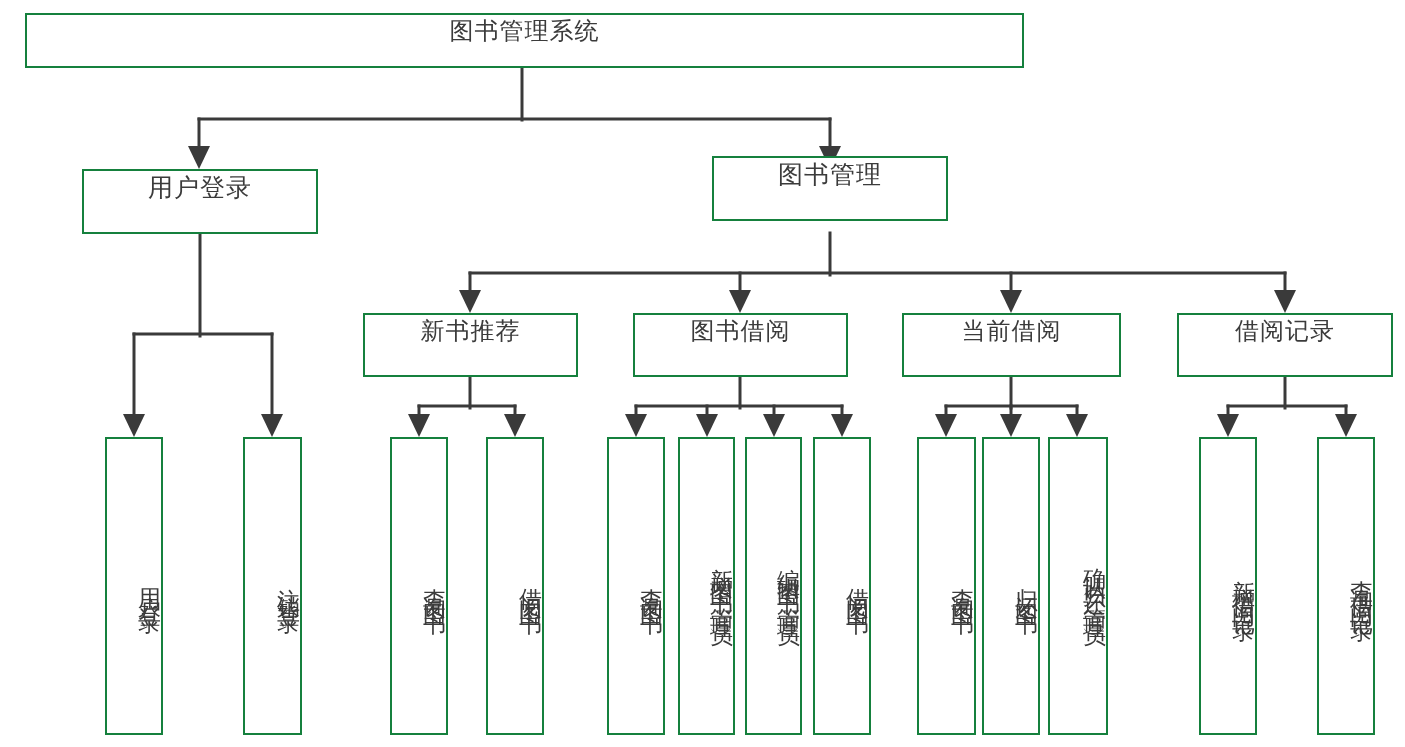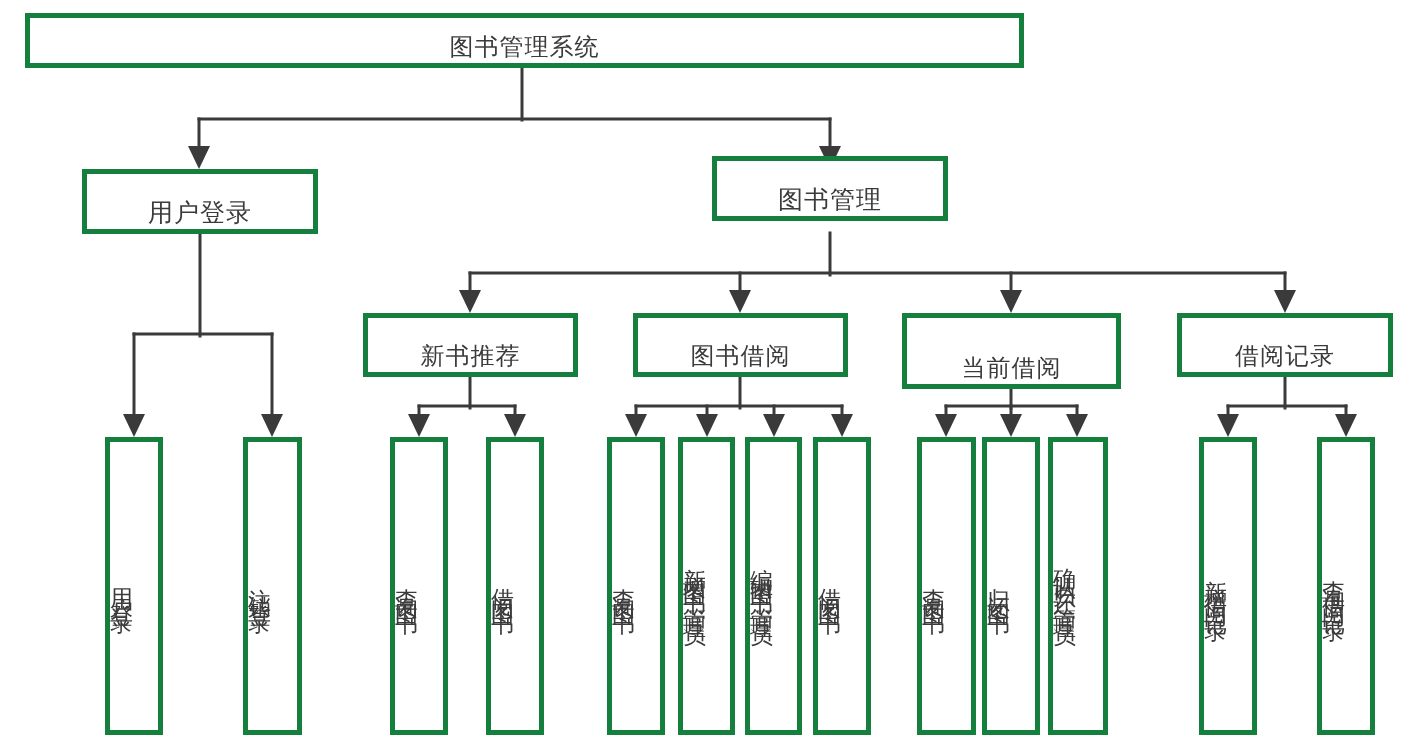--- a/index.html
+++ b/index.html
@@ -3,21 +3,21 @@
 <meta charset="utf-8">
 <style>
   html,body{margin:0;padding:0;background:#ffffff;}
   #canvas{
     position:relative;width:1405px;height:747px;background:#ffffff;overflow:hidden;
     font-family:"Liberation Sans","DejaVu Sans",sans-serif;color:#333333;
   }
   #wires{position:absolute;left:0;top:0;z-index:0;}
   .box{
     position:absolute;box-sizing:border-box;background:#ffffff;
-    border:5px solid #15803d;display:flex;align-items:flex-end;justify-content:center;
+    border:2px solid #15803d;display:flex;align-items:flex-start;justify-content:center;
     z-index:1;color:#3b3b3b;white-space:nowrap;
   }
   .hbox{font-size:24px;letter-spacing:1px;}
   .hbox.lvl2{font-size:25px;}
   .vbox{
     writing-mode:vertical-rl;text-orientation:mixed;
     font-size:23px;letter-spacing:8px;line-height:1;
     padding:4px 0;justify-content:center;
   }
   #watermark{
@@ -95,21 +95,21 @@
   <div class="box hbox lvl2" style="left:712px;top:156px;width:236px;height:65px;font-family:Liberation Mono, monospace;">
     <span>图书管理</span>
   </div>
 
   <div class="box hbox" style="left:633px;top:313px;width:215px;height:64px;">
     <span>图书借阅</span>
   </div>
   <div class="box hbox" style="left:363px;top:313px;width:215px;height:64px;">
     <span>新书推荐</span>
   </div>
-  <div class="box hbox" style="left:902px;top:313px;width:219px;height:76px;">
+  <div class="box hbox" style="left:902px;top:313px;width:219px;height:64px;">
     <span>当前借阅</span>
   </div>
   <div class="box hbox" style="left:1177px;top:313px;width:216px;height:64px;">
     <span>借阅记录</span>
   </div>
 
   <div class="box vbox" style="left:105px;top:437px;width:58px;height:298px;">用户登录</div>
   <div class="box vbox" style="left:243px;top:437px;width:59px;height:298px;">注销登录</div>
 
   <div class="box vbox" style="left:390px;top:437px;width:58px;height:298px;">查询图书</div>

